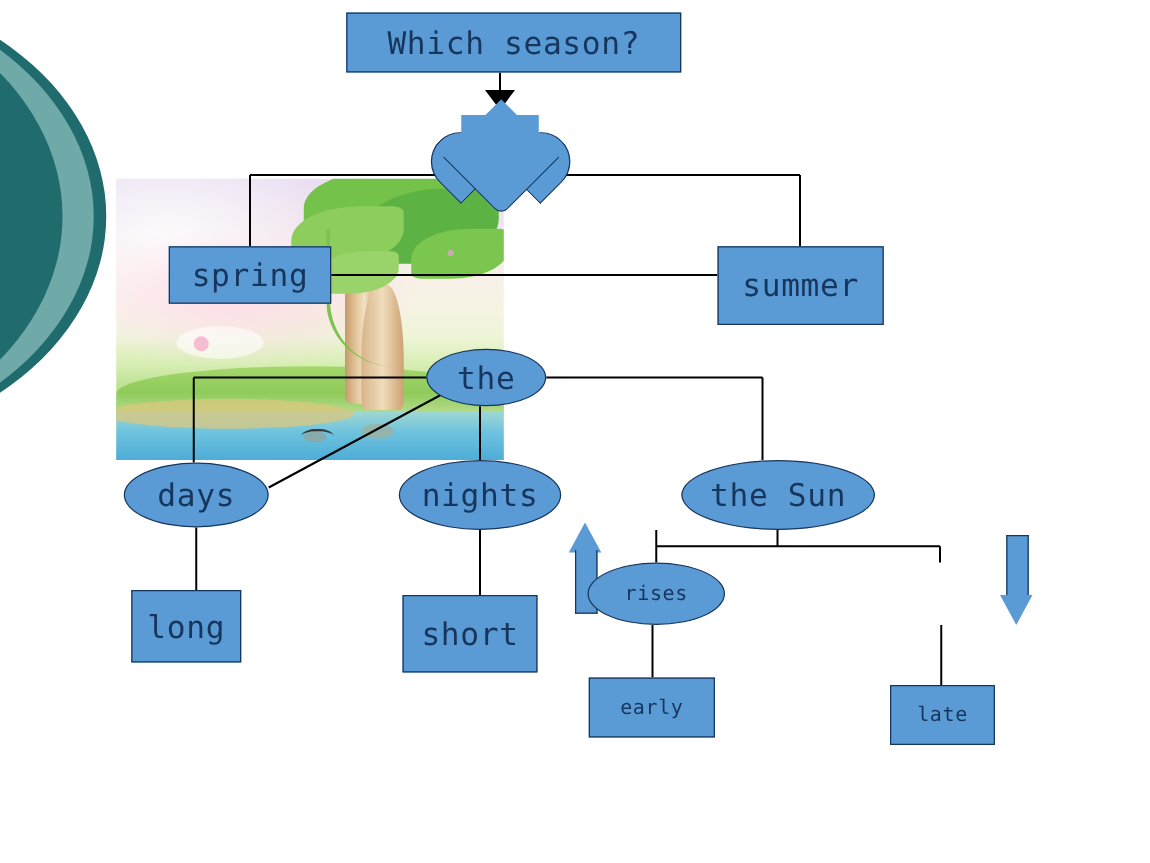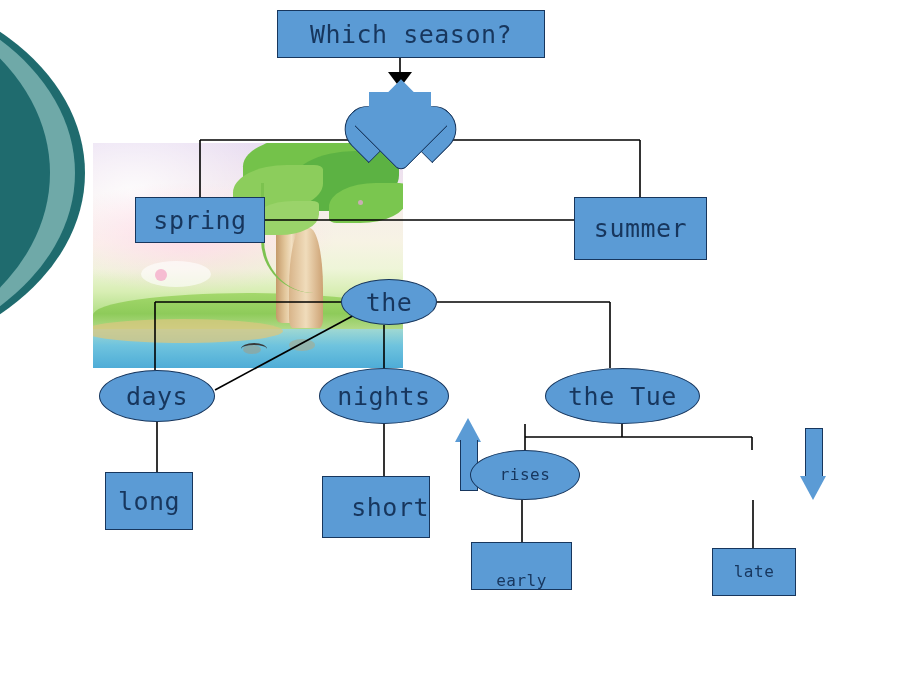--- a/index.html
+++ b/index.html
@@ -369,37 +369,37 @@
 
   <div class="node ellipse" style="left:99px; top:370px; width:116px; height:52px;">
     <span>days</span>
   </div>
 
   <div class="node ellipse" style="left:319px; top:368px; width:130px; height:56px;">
     <span>nights</span>
   </div>
 
   <div class="node ellipse" style="left:545px; top:368px; width:155px; height:56px;">
-    <span>the Tue</span>
+    <span>the Sun</span>
   </div>
 
   <div class="node" style="left:105px; top:472px; width:88px; height:58px;">
     <span>long</span>
   </div>
 
-  <div class="node" style="left:322px; top:476px; width:108px; height:62px;justify-content:flex-end;">
+  <div class="node" style="left:322px; top:476px; width:108px; height:62px;">
     <span>short</span>
   </div>
 
   <div class="node ellipse small" style="left:470px; top:450px; width:110px; height:50px;">
     <span>rises</span>
   </div>
 
 
-  <div class="node small" style="left:471px; top:542px; width:101px; height:48px;align-items:flex-end;">
+  <div class="node small" style="left:471px; top:542px; width:101px; height:48px;">
     <span>early</span>
   </div>
 
   <div class="node small" style="left:712px; top:548px; width:84px; height:48px;">
     <span>late</span>
   </div>
 
 </div>
 
 </body></html>

